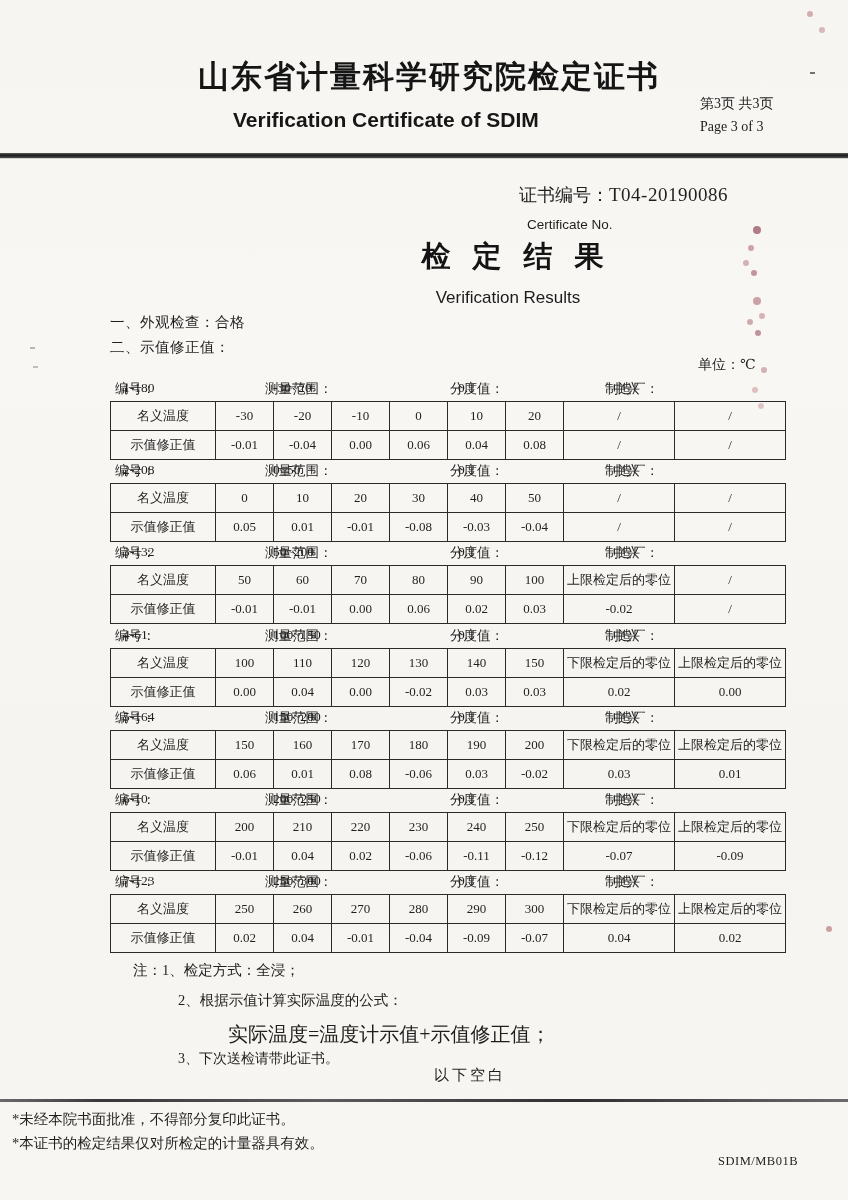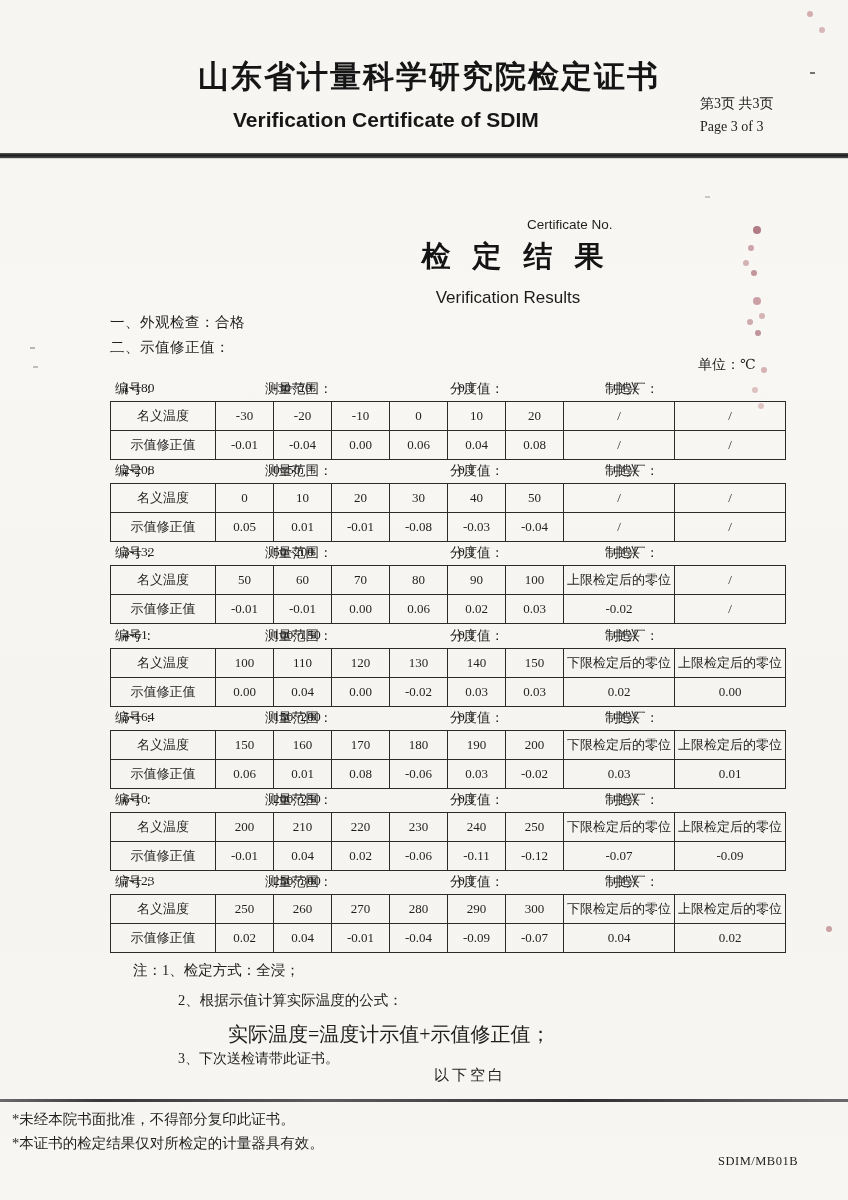--- a/index.html
+++ b/index.html
@@ -96,20 +96,23 @@
   <div class="abs title-cn sans">山东省计量科学研究院检定证书</div>
   <div class="abs title-en sans">Verification Certificate of SDIM</div>
 
   <div class="abs pageinfo">
     <div>第3页 共3页</div>
     <div>Page 3  of 3</div>
   </div>
 
   <div class="abs rule-top"></div>
 
+  <div class="abs certno">
+    <span>证书编号：</span><span class="val">T04-20190086</span>
+  </div>
   <div class="abs certno-cap sans">Certificate No.</div>
 
   <div class="abs center-line res-cn sans">检 定 结 果</div>
   <div class="abs center-line res-en sans">Verification Results</div>
 
   <div class="abs item-line" style="top:313px">一、外观检查：合格</div>
   <div class="abs item-line" style="top:338px">二、示值修正值：</div>
   <div class="abs unit-line">单位：℃</div>
 
   <div class="abs" id="tables-host">

